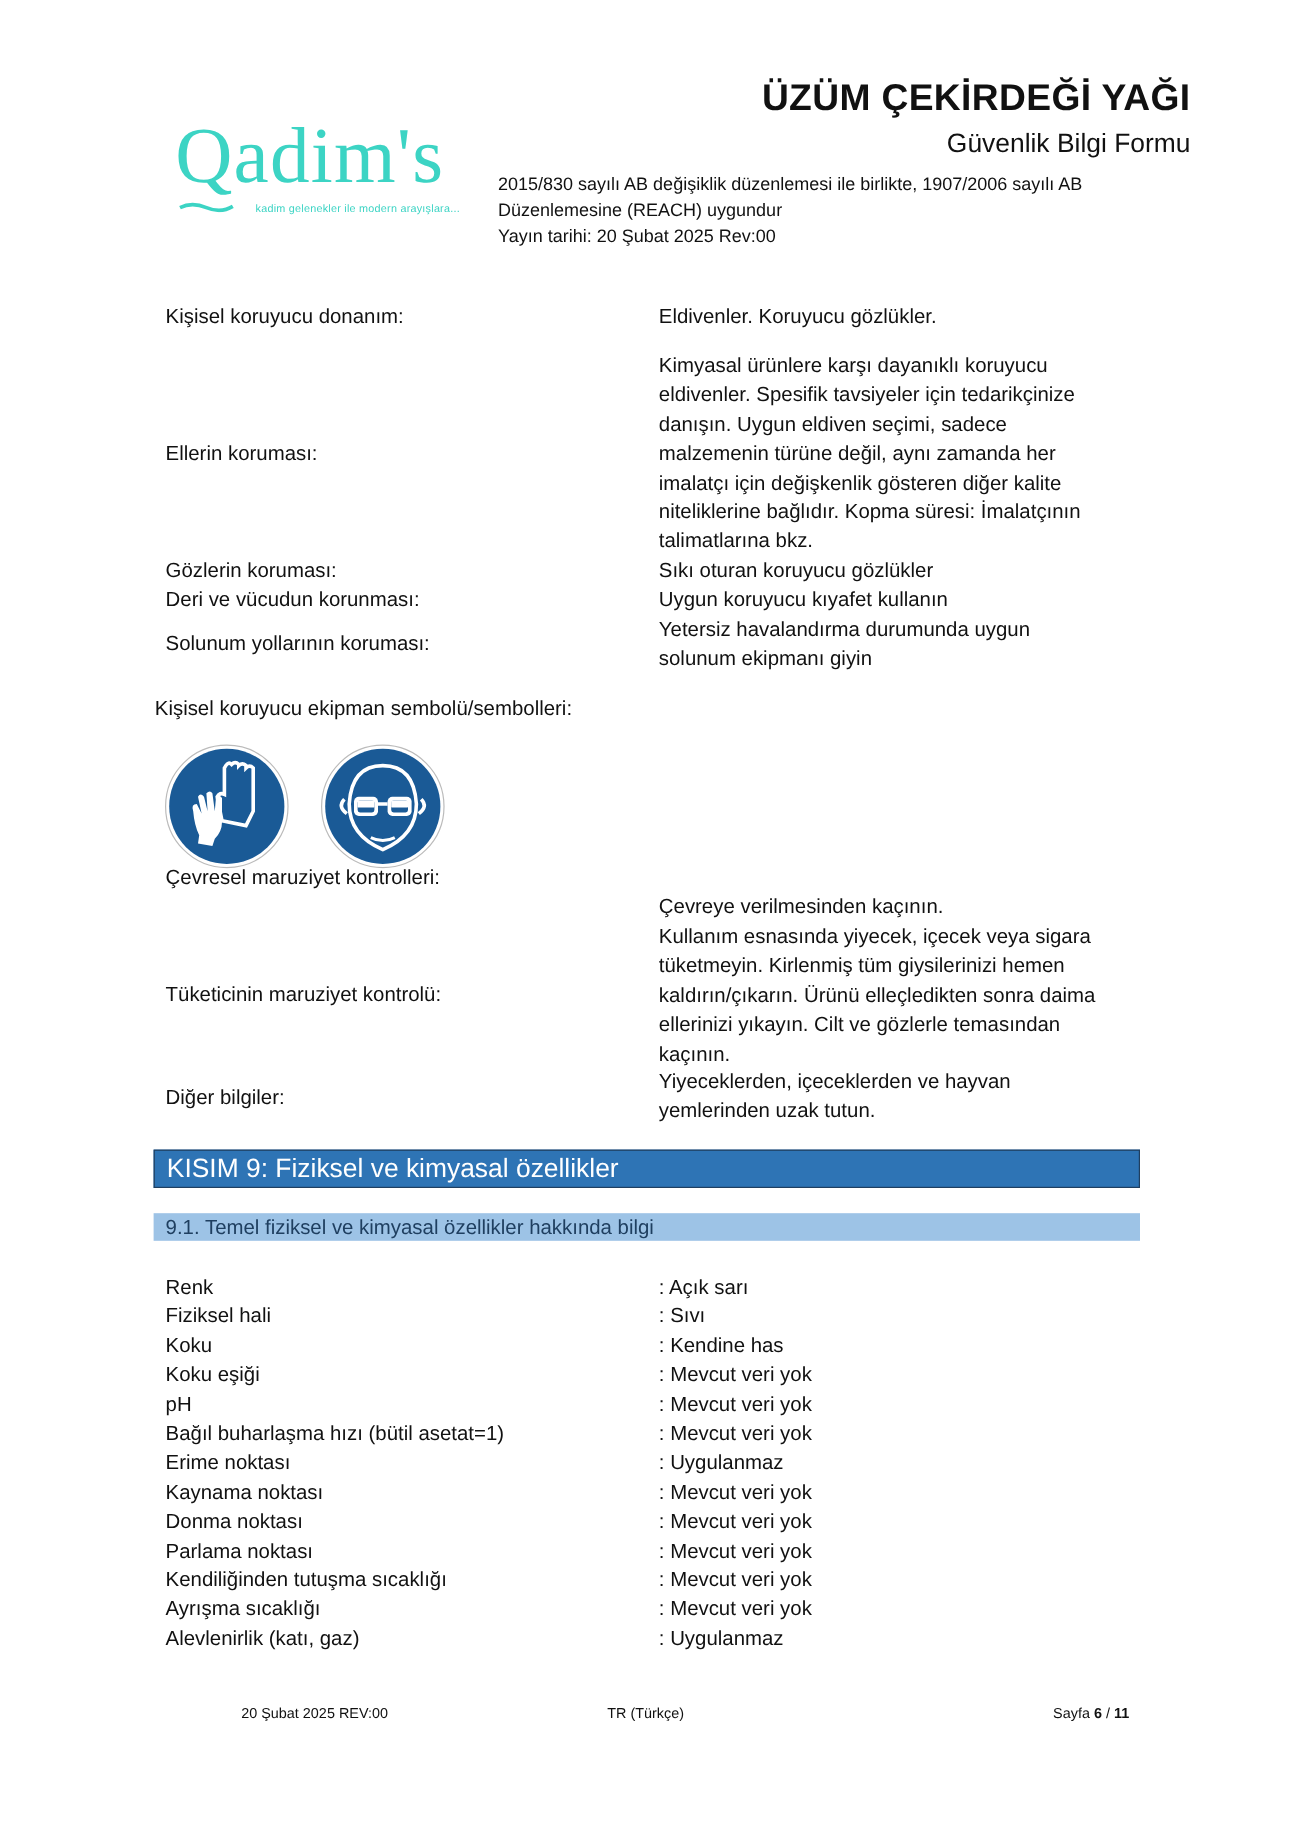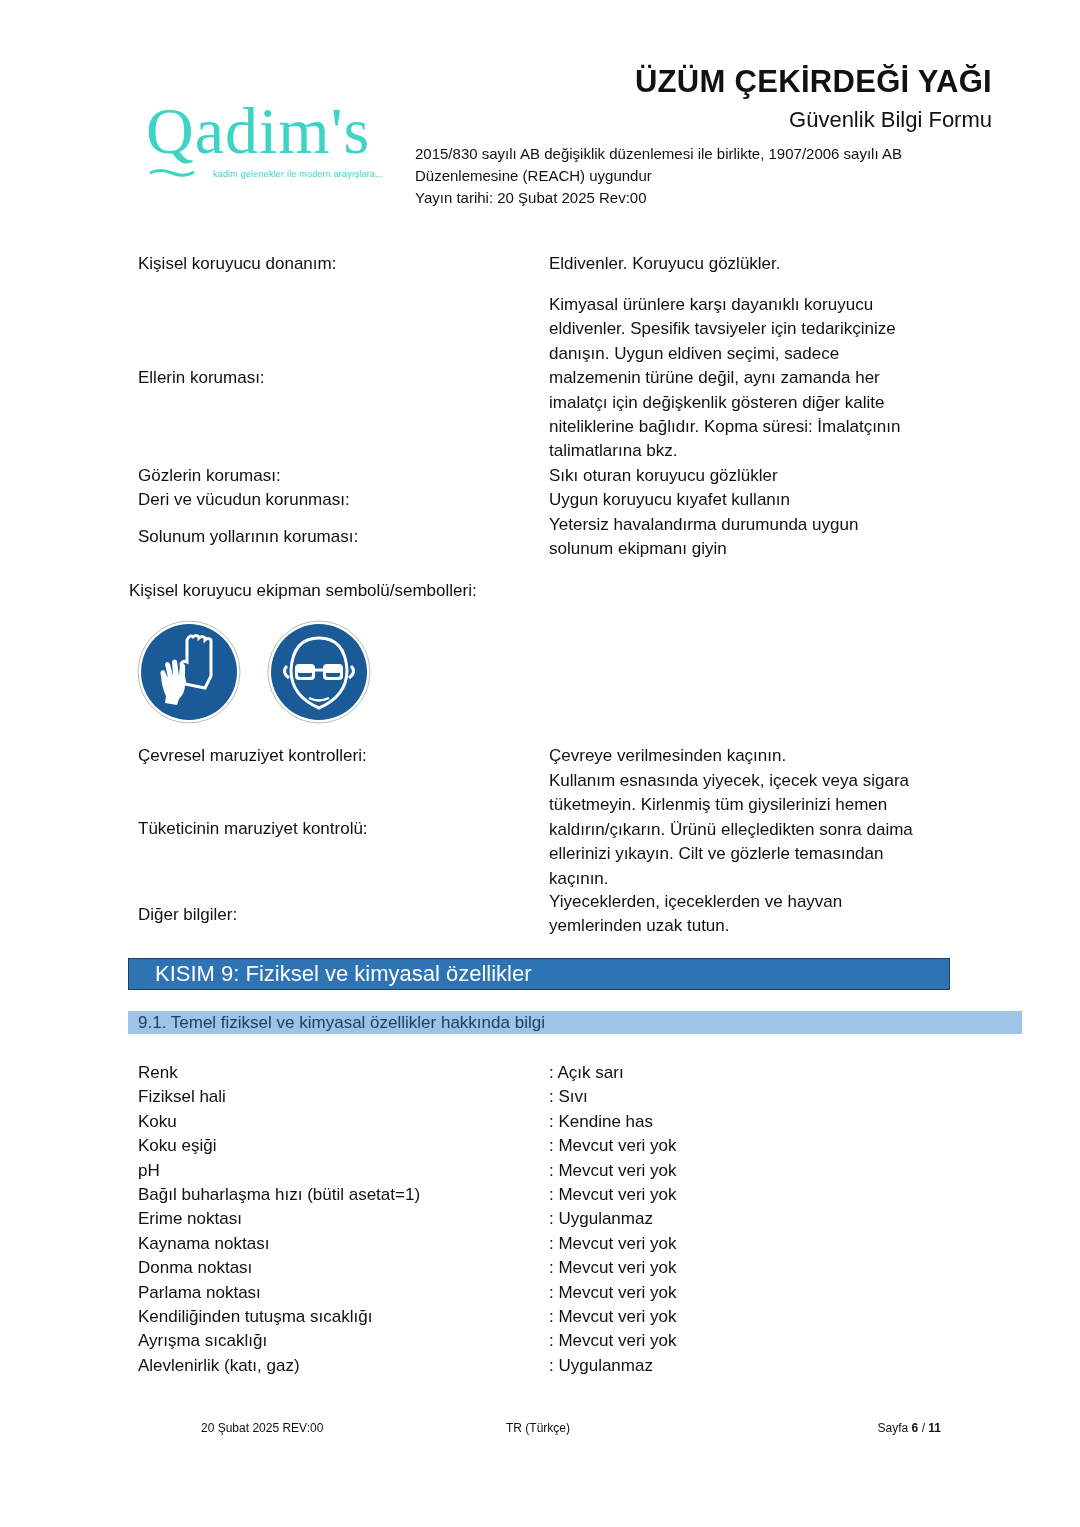--- a/index.html
+++ b/index.html
@@ -18,22 +18,22 @@
   
   .lbl, .val { font-size: 17px; line-height: 24.4px; }
   .lbl { left: 138px; }
   .val { left: 549px; width: 400px; }
   .sym-label { left: 129px; top: 581px; font-size: 17px; }
   .pictos { left: 137px; top: 620px; }
   .picto { display: inline-block; width: 104px; height: 104px; margin-right: 22px; }
   
   .sec9 { left: 128px; top: 958px; width: 822px; height: 32px; background: #2e74b5;
           border: 1px solid #1f3f60; box-sizing: border-box; color: #fff; font-size: 22px;
-          line-height: 30px; padding-left: 26px; }
-  .sec91 { left: 128px; top: 1011px; width: 894px; height: 23px; background: #9dc3e6;
+          line-height: 30px; padding-left: 10px; }
+  .sec91 { left: 128px; top: 1011px; width: 822px; height: 23px; background: #9dc3e6;
            color: #1f3f60; font-size: 17px; line-height: 23px; padding-left: 10px; box-sizing: border-box; }
   .props { left: 138px; top: 1061px; width: 700px; }
   .prow { display: flex; font-size: 17px; line-height: 24.4px; }
   .pname { width: 411px; }
   .footer { top: 1421px; font-size: 12px; }
 </style>
 </head>
 <body>
 
 <div class="abs logo">
@@ -84,21 +84,21 @@
     <rect x="56" y="44" width="20" height="16" rx="4" fill="#fff"></rect>
     <rect x="31" y="47" width="14" height="10" rx="2" fill="#1a5a96"></rect>
     <rect x="59" y="47" width="14" height="10" rx="2" fill="#1a5a96"></rect>
     <rect x="31" y="47" width="14" height="6" rx="1" fill="#fff"></rect>
     <rect x="59" y="47" width="14" height="6" rx="1" fill="#fff"></rect>
     <line x1="48" y1="50" x2="56" y2="50" stroke="#fff" stroke-width="3"></line>
     <path d="M42 78 q10 5 20 0" stroke="#fff" stroke-width="2.5" fill="none"></path>
   </svg>
 </div>
 
-<div class="abs lbl" style="top:744px">Çevresel maruziyet kontrolleri:</div>
+<div class="abs lbl" style="top:720px">Çevresel maruziyet kontrolleri:</div>
 <div class="abs val" style="top:744px">Çevreye verilmesinden kaçının.</div>
 
 <div class="abs lbl" style="top:817px">Tüketicinin maruziyet kontrolü:</div>
 <div class="abs val" style="top:769px; width:385px">Kullanım esnasında yiyecek, içecek veya sigara tüketmeyin. Kirlenmiş tüm giysilerinizi hemen kaldırın/çıkarın. Ürünü elleçledikten sonra daima ellerinizi yıkayın. Cilt ve gözlerle temasından kaçının.</div>
 
 <div class="abs lbl" style="top:903px">Diğer bilgiler:</div>
 <div class="abs val" style="top:890px; width:335px">Yiyeceklerden, içeceklerden ve hayvan yemlerinden uzak tutun.</div>
 
 <div class="abs sec9">KISIM 9: Fiziksel ve kimyasal özellikler</div>
 <div class="abs sec91">9.1. Temel fiziksel ve kimyasal özellikler hakkında bilgi</div>

